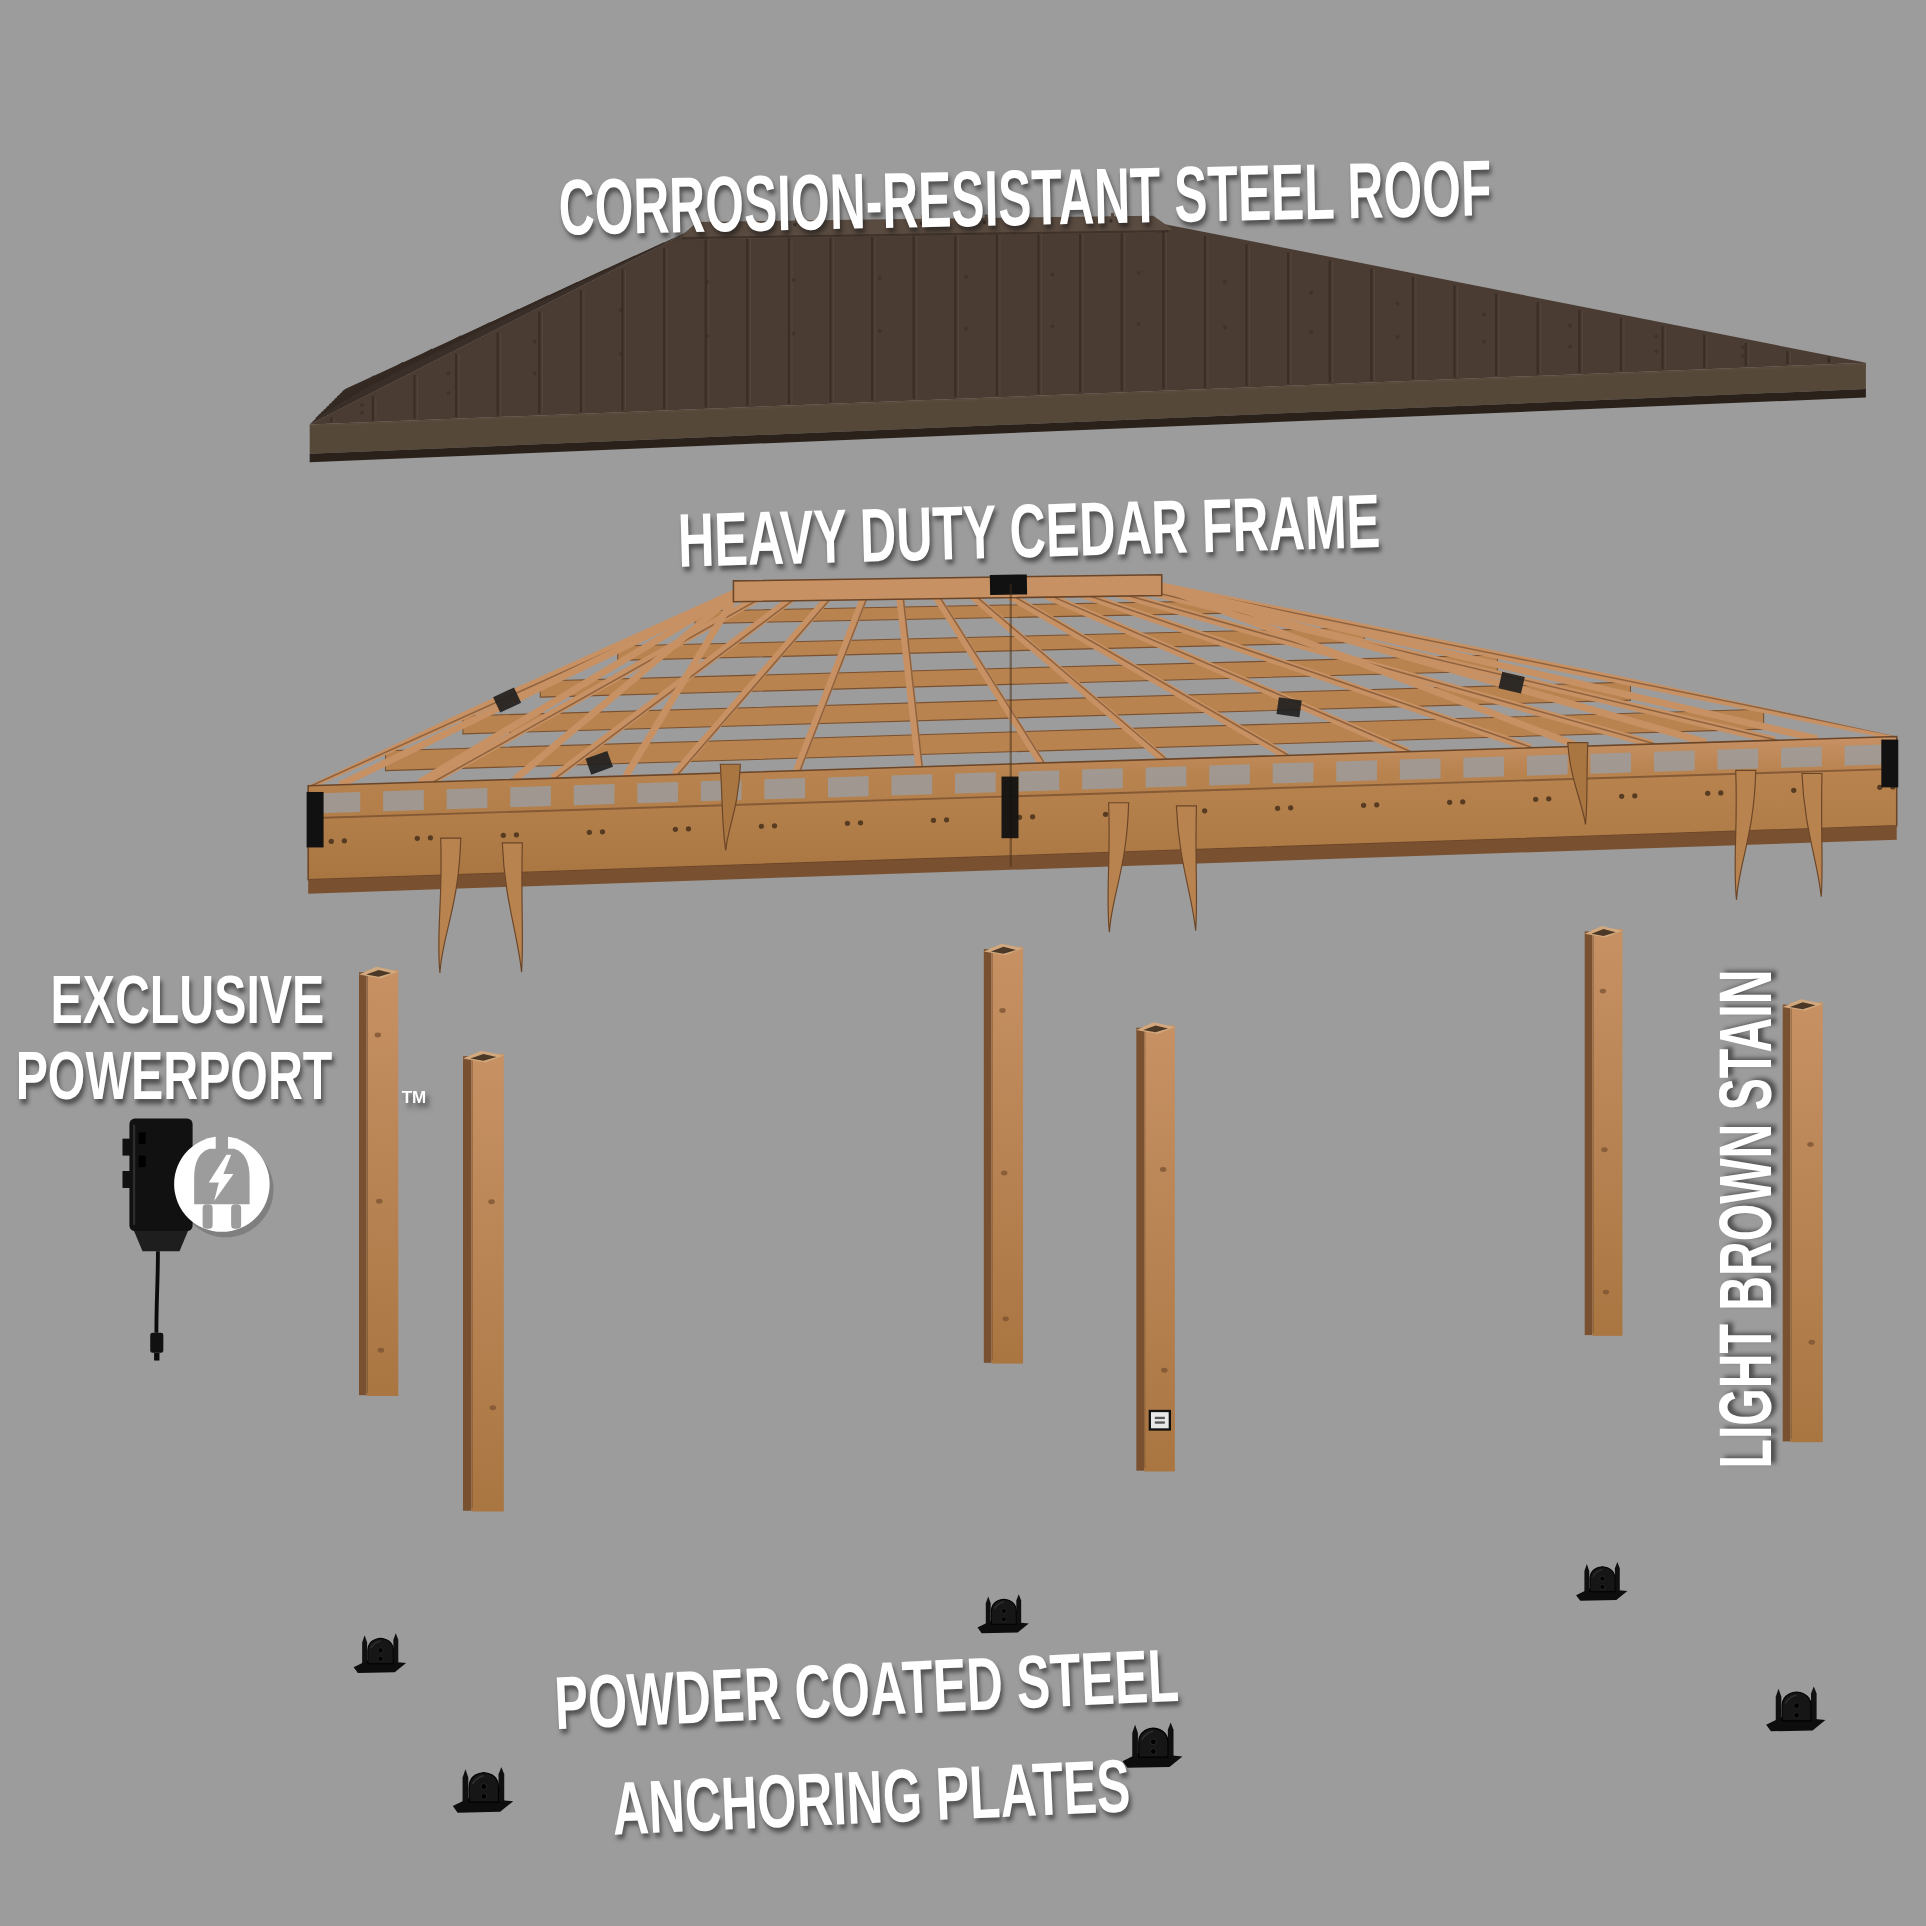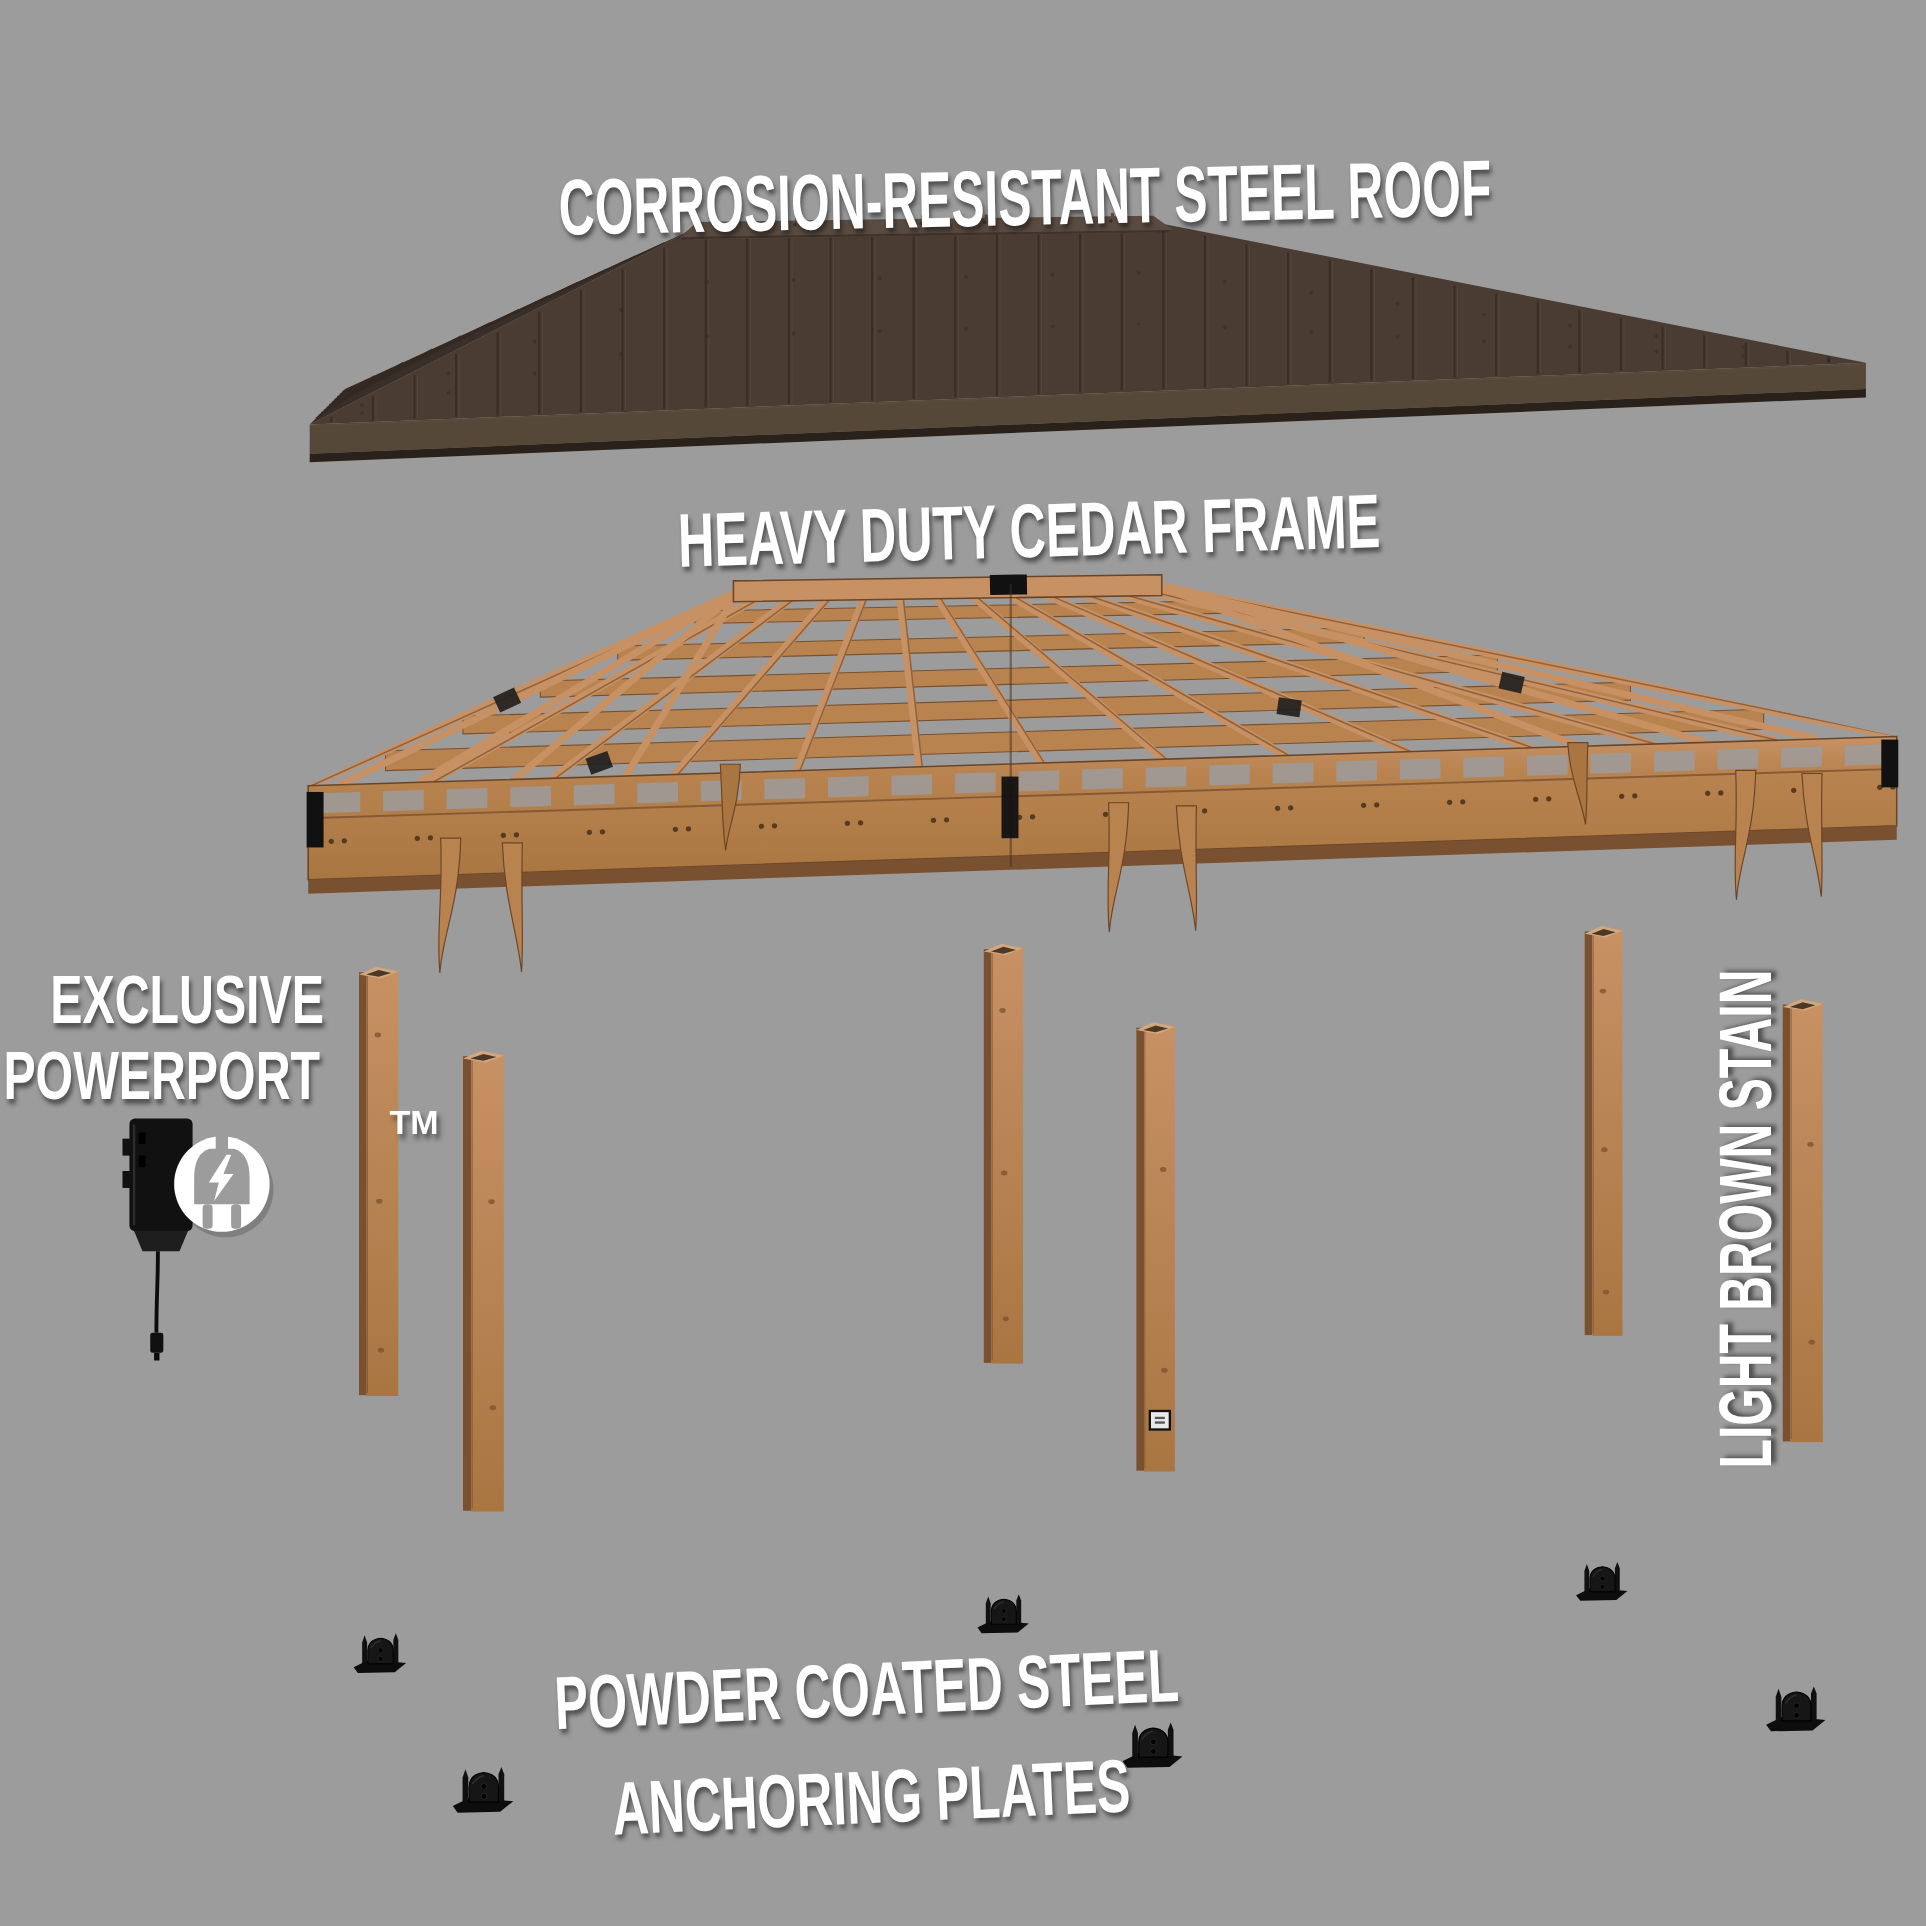--- a/index.html
+++ b/index.html
@@ -16,21 +16,21 @@
   }
   .squeeze{display:inline-block;transform-origin:center;}
   .label-roof{left:1025px;top:158px;transform:translateX(-50%) rotate(-1.2deg);font-size:79px;}
   .label-roof .squeeze{transform:scaleX(0.63);}
   .label-frame{left:1029px;top:493px;transform:translateX(-50%) rotate(-1.6deg);font-size:76px;}
   .label-frame .squeeze{transform:scaleX(0.66);}
   .label-powerport{left:187px;top:965px;transform:translateX(-50%);font-size:69px;text-align:center;}
   .label-powerport .row{display:flex;justify-content:center;align-items:flex-start;}
   .label-powerport .row2{margin-top:7px;}
   .label-powerport .squeeze{transform:scaleX(0.70);}
-  .label-powerport .tm{font-size:34px;transform:translateY(48px);margin-left:1.5px;display:inline-block;margin-top:16px;}
+  .label-powerport .tm{font-size:17px;transform:translateY(48px);margin-left:1.5px;display:inline-block;}
   .label-stain{left:1746px;top:1219px;transform:translate(-50%,-50%) rotate(-90deg);font-size:74px;}
   .label-stain .squeeze{transform:scaleX(0.65);}
   .label-anchor{left:869px;top:1635px;transform:translateX(-50%) rotate(-2.6deg);font-size:75px;text-align:center;line-height:1.44;}
   .label-anchor .squeeze{transform:scaleX(0.67);}
 </style>
 </head>
 <body>
 
 <div class="stage">
 

